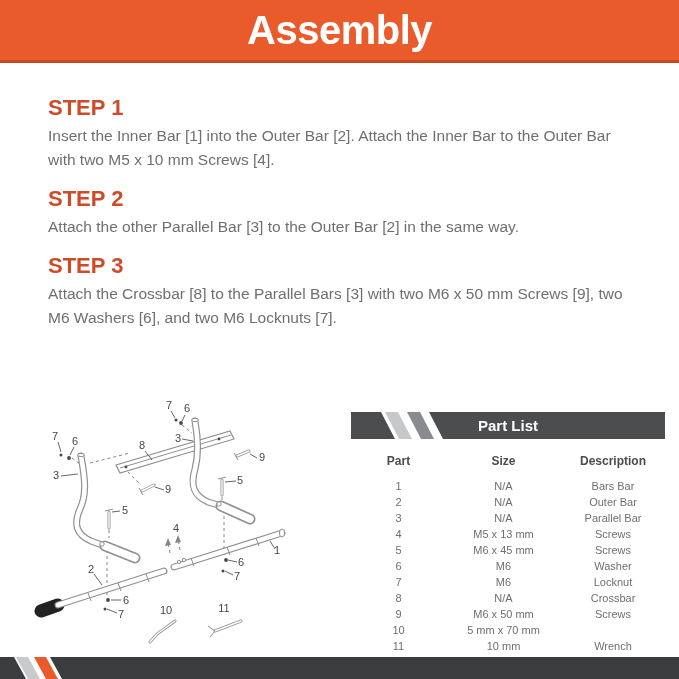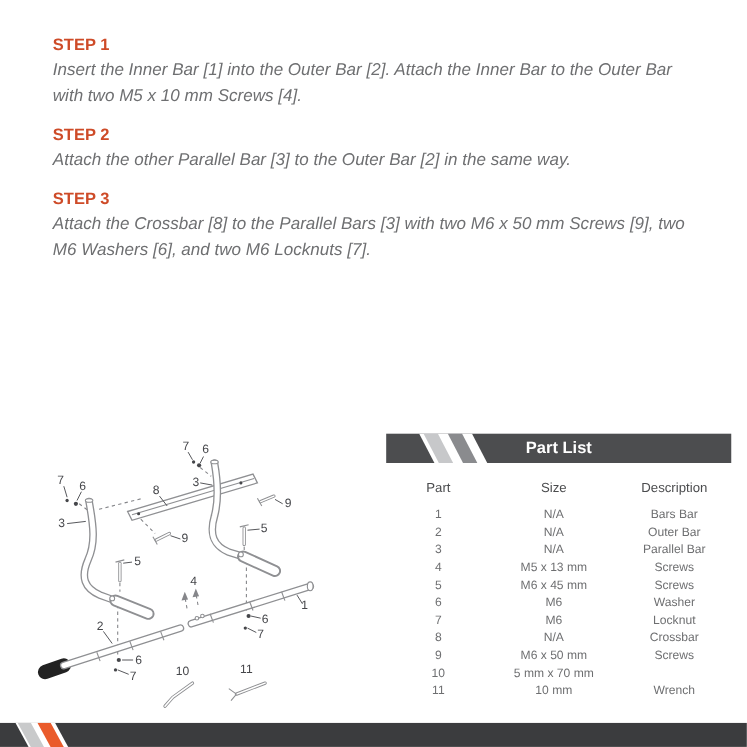--- a/index.html
+++ b/index.html
@@ -6,35 +6,35 @@
   .page{position:relative;width:679px;height:679px;background:#fff;overflow:hidden;
         font-family:"Liberation Sans",sans-serif;}
 
   
   .header{height:60px;background:#EA5B2B;border-bottom:3px solid #C8491E;
           display:flex;align-items:center;justify-content:center;}
   .header .title{color:#fff;font-size:40px;font-weight:bold;letter-spacing:-0.5px;margin:0;}
 
   
   .content{padding:18px 38px 0 48px;}
-  .step-heading{color:#CE4B28;font-weight:bold;font-size:15px;margin:14px 0 3px 0;}
-  .step-para{color:#6E6F71;font-size:15.5px;line-height:24px;margin:0 0 10px 0;max-width:600px;font-style:italic;}
+  .step-heading{color:#CE4B28;font-weight:bold;font-size:22px;margin:14px 0 3px 0;}
+  .step-para{color:#6E6F71;font-size:15.5px;line-height:24px;margin:0 0 10px 0;max-width:600px;}
 
   
   .bottom{position:absolute;left:14px;top:394px;width:651px;display:flex;}
   .diagram{width:322px;height:260px;flex:none;}
-  .partlist{width:314px;margin-left:15px;flex:none;}
+  .partlist{width:314px;margin-left:15px;margin-top:18px;flex:none;}
   .pl-header{position:relative;height:27px;}
   .pl-header svg{position:absolute;left:0;top:0;}
   .pl-title{position:relative;color:#fff;font-weight:bold;font-size:15px;
             text-align:center;line-height:27px;}
   .pl-table{margin-top:13px;}
   .pl-row{display:grid;grid-template-columns:95px 115px 104px;}
   .pl-cell{text-align:center;font-size:11px;line-height:16px;color:#6E6F71;}
-  .pl-head .pl-cell{font-size:12px;font-weight:normal;color:#4B4C4E;line-height:18px;margin-bottom:8px;}
+  .pl-head .pl-cell{font-size:12px;font-weight:bold;color:#4B4C4E;line-height:18px;margin-bottom:8px;}
 
   
   .footer{position:absolute;left:0;bottom:0;width:679px;height:22px;}
 
   
   .tube-o{fill:none;stroke:#8F9093;stroke-width:7;stroke-linecap:round}
   .tube-i{fill:none;stroke:#fff;stroke-width:4.6;stroke-linecap:round}
   .foam-o{fill:none;stroke:#8F9093;stroke-width:11;stroke-linecap:round}
   .foam-i{fill:none;stroke:#fff;stroke-width:7.5;stroke-linecap:round}
   .thin{stroke:#8F9093;stroke-width:1;fill:#fff}
@@ -46,20 +46,23 @@
   .screw-i{stroke:#fff;stroke-width:1.4;stroke-linecap:round;fill:none}
   .grip{stroke:#222;stroke-width:13;stroke-linecap:round;fill:none}
   .bar8{fill:#fff;stroke:#8F9093;stroke-width:1.2}
   .arrow{fill:#85868A}
 </style>
 </head>
 <body>
 
 <div class="page">
 
+  <div class="header">
+    <div class="title">Assembly</div>
+  </div>
 
   <div class="content">
     <div>
       <div class="step-heading">STEP 1</div>
       <p class="step-para">Insert the Inner Bar [1] into the Outer Bar [2]. Attach the Inner Bar to the Outer Bar with two M5 x 10 mm Screws [4].</p>
     </div>
     <div>
       <div class="step-heading">STEP 2</div>
       <p class="step-para">Attach the other Parallel Bar [3] to the Outer Bar [2] in the same way.</p>
     </div>

